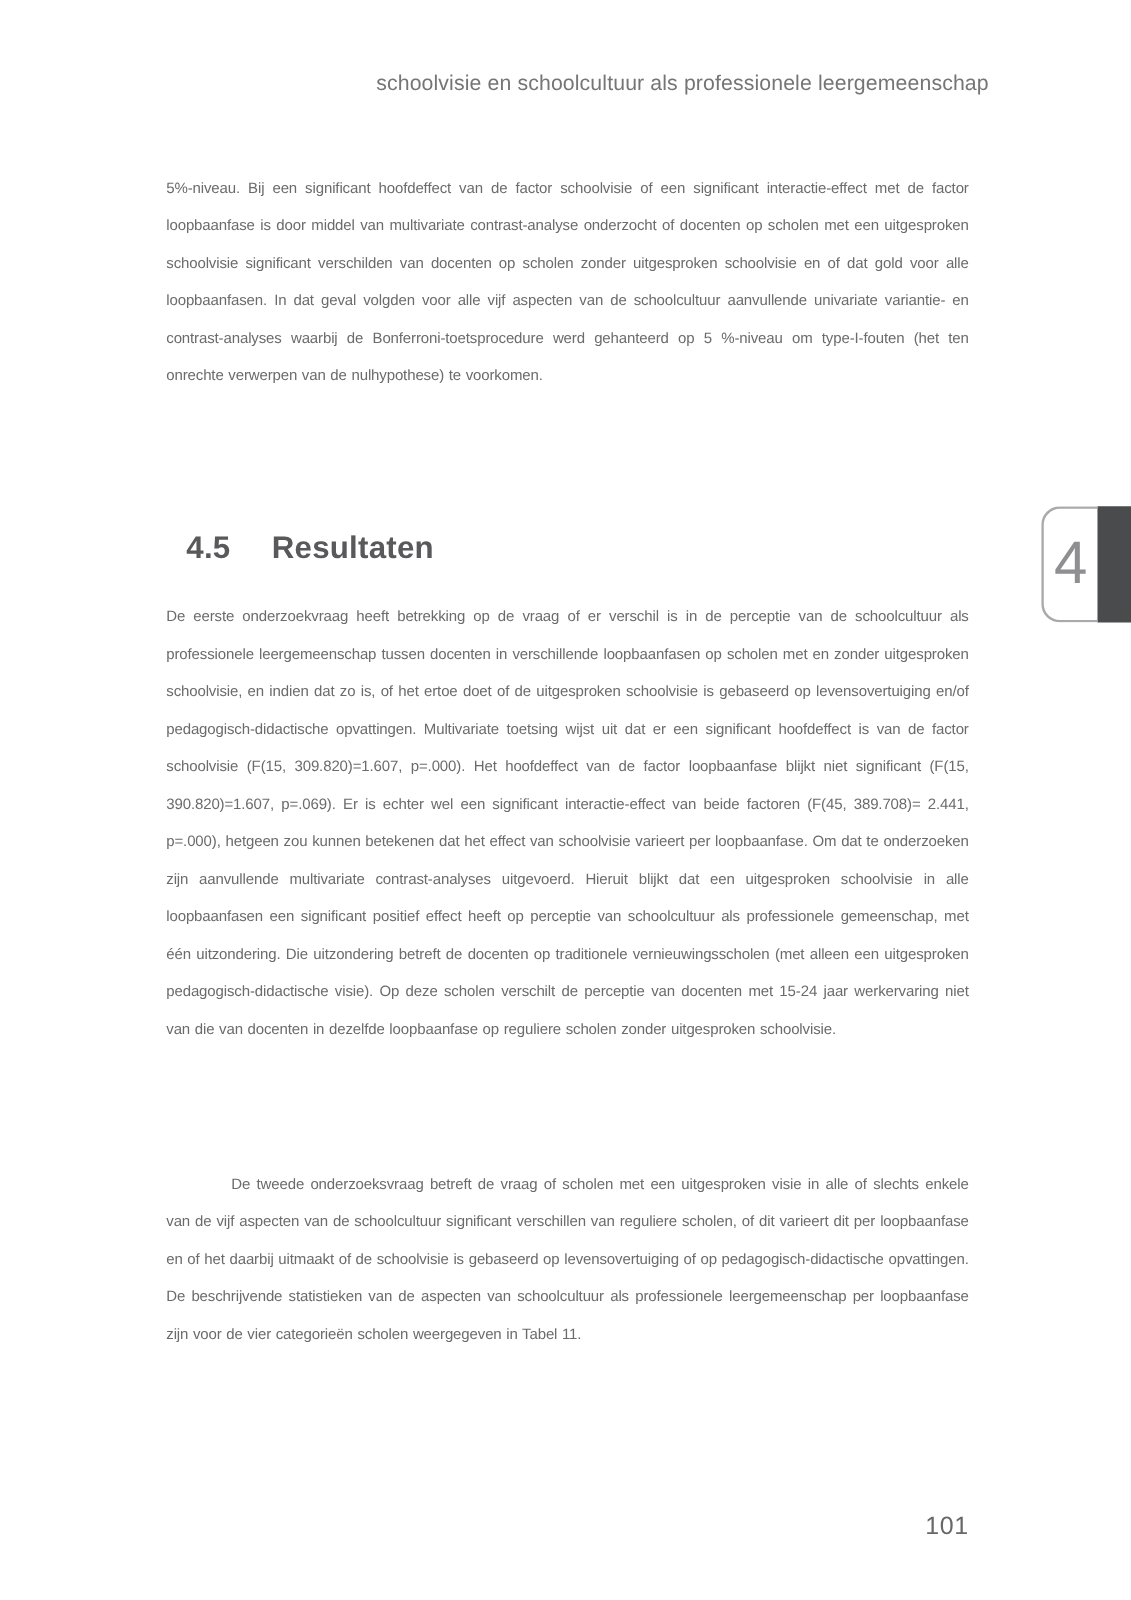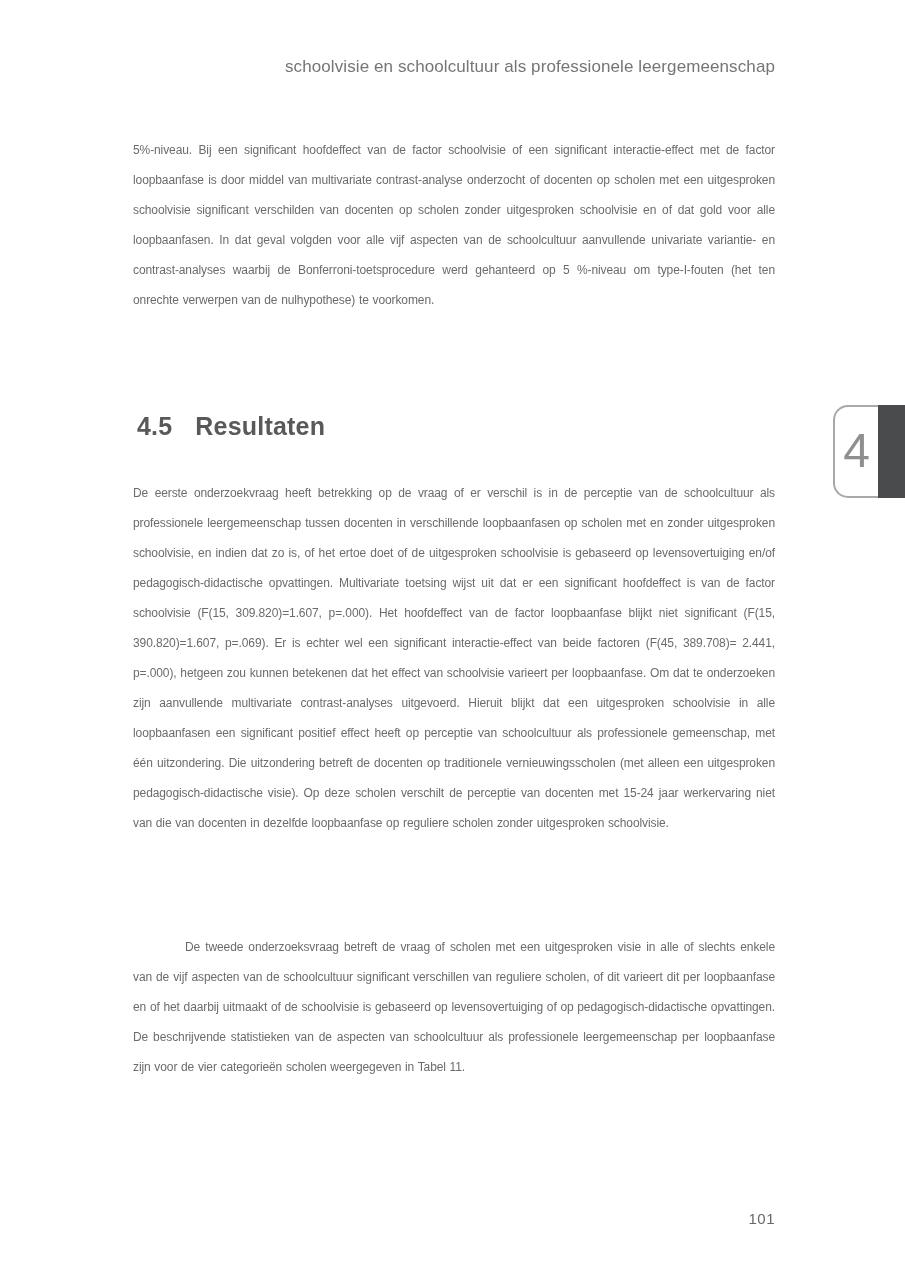--- a/index.html
+++ b/index.html
@@ -11,21 +11,21 @@
     position: relative;
     width: 905px;
     height: 1280px;
     background: #ffffff;
     font-family: "Liberation Sans", sans-serif;
     overflow: hidden;
   }
   .running-header {
     position: absolute;
     top: 56px;
-    right: 130px;
+    right: 114px;
     font-size: 17px;
     line-height: 22px;
     color: #757577;
     letter-spacing: 0.1px;
     white-space: nowrap;
   }
   .body-para {
     position: absolute;
     left: 133px;
     width: 642px;
@@ -37,23 +37,23 @@
     letter-spacing: -0.1px;
     word-spacing: 0.5px;
   }
   .para-1 { top: 135px; }
   .para-2 { top: 478px; }
   .para-3 { top: 932px; text-indent: 52px; }
   .section-heading {
     position: absolute;
     top: 408px;
     left: 133px;
-    margin: 4px;
+    margin: 16px;
     display: flex;
-    gap: 23px;
+    gap: 33px;
     font-size: 25px;
     font-weight: 600;
     color: #59595b;
     letter-spacing: 0.2px;
   }
   .chapter-tab {
     position: absolute;
     top: 405px;
     left: 833px;
     width: 72px;
@@ -86,21 +86,21 @@
     left: 45px;
     top: 0;
     width: 27px;
     height: 93px;
     background: #4a4b4d;
   }
   .page-number {
     position: absolute;
     top: 1210px;
     right: 130px;
-    font-size: 15px;
+    font-size: 20px;
     color: #68686a;
     letter-spacing: 0.5px;
   }
 </style>
 </head>
 <body>
 
 <div class="page">
 
   <div class="running-header">schoolvisie en schoolcultuur als professionele leergemeenschap</div>

